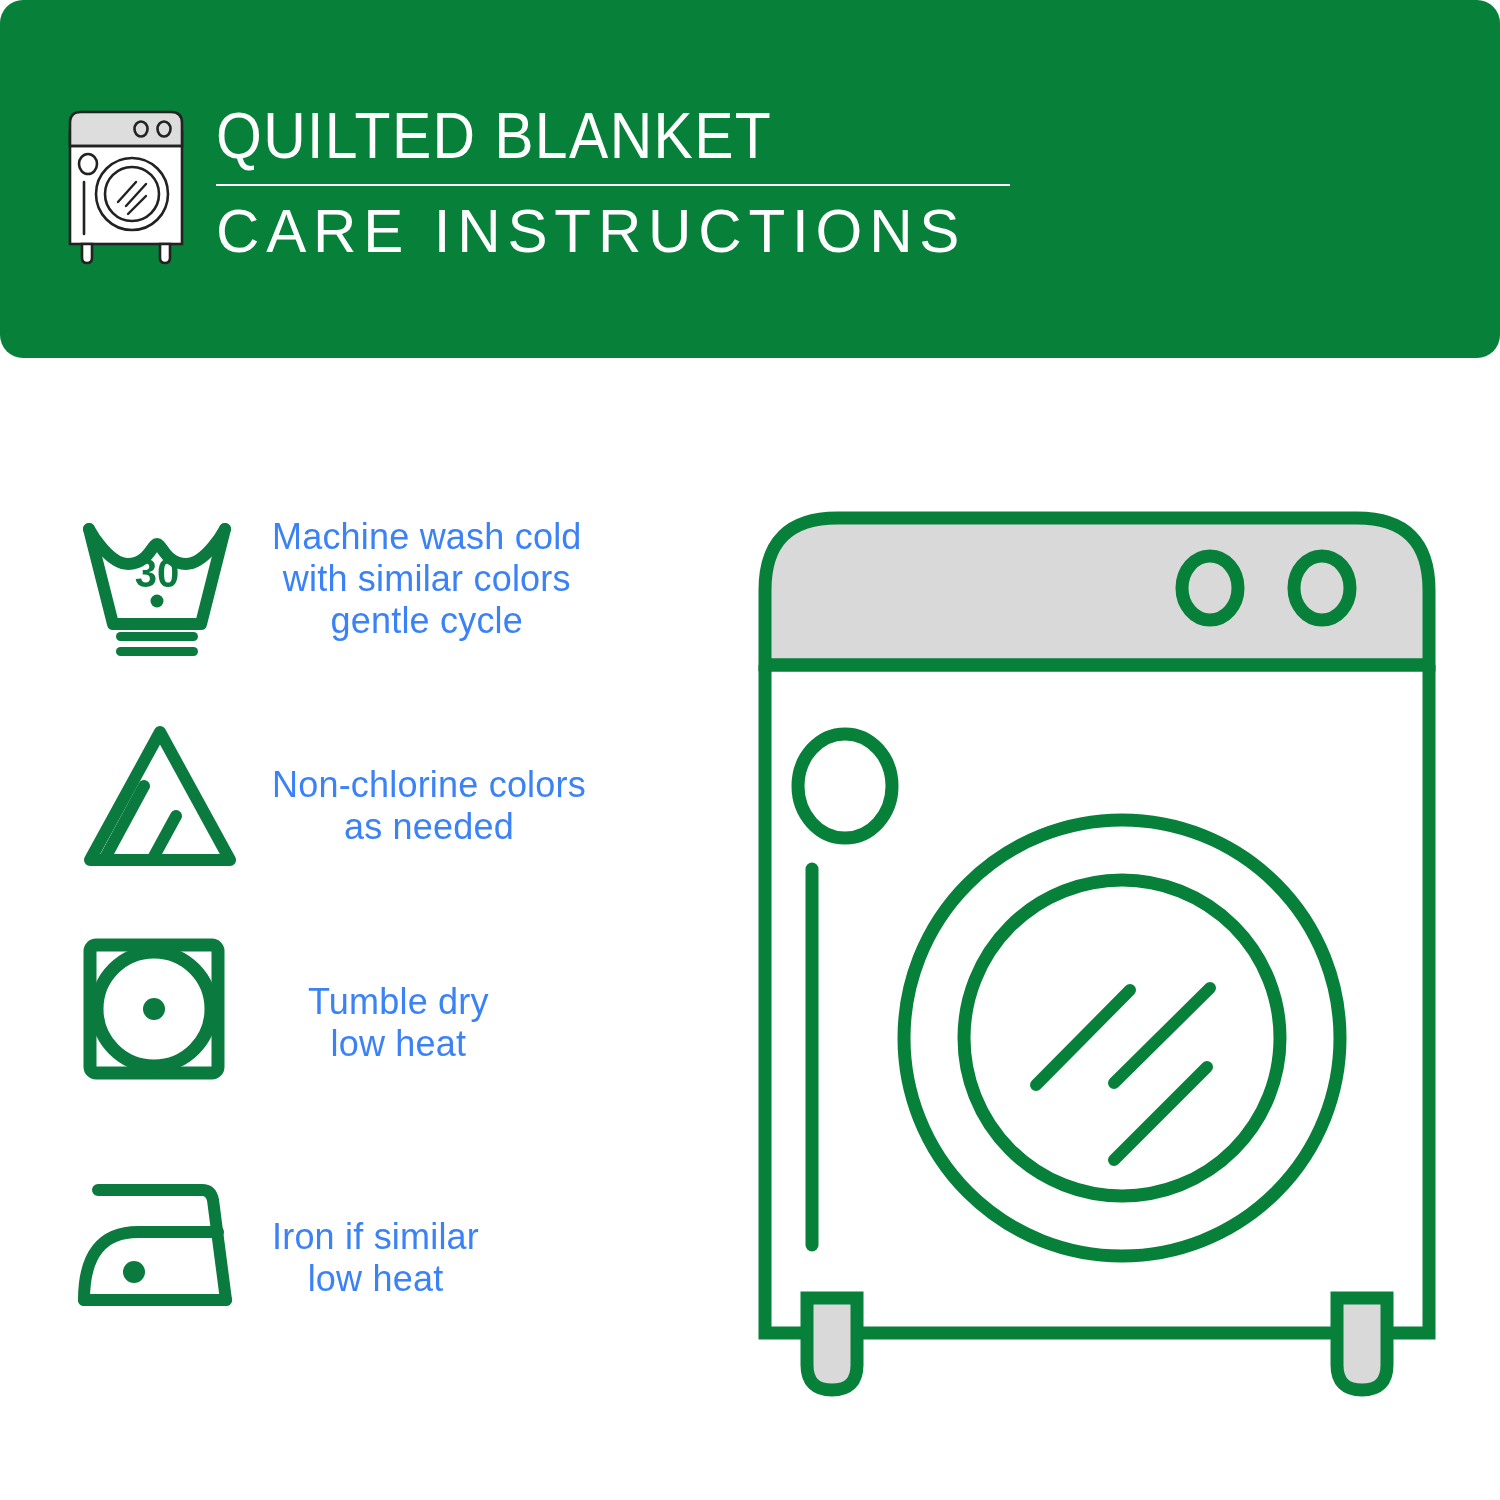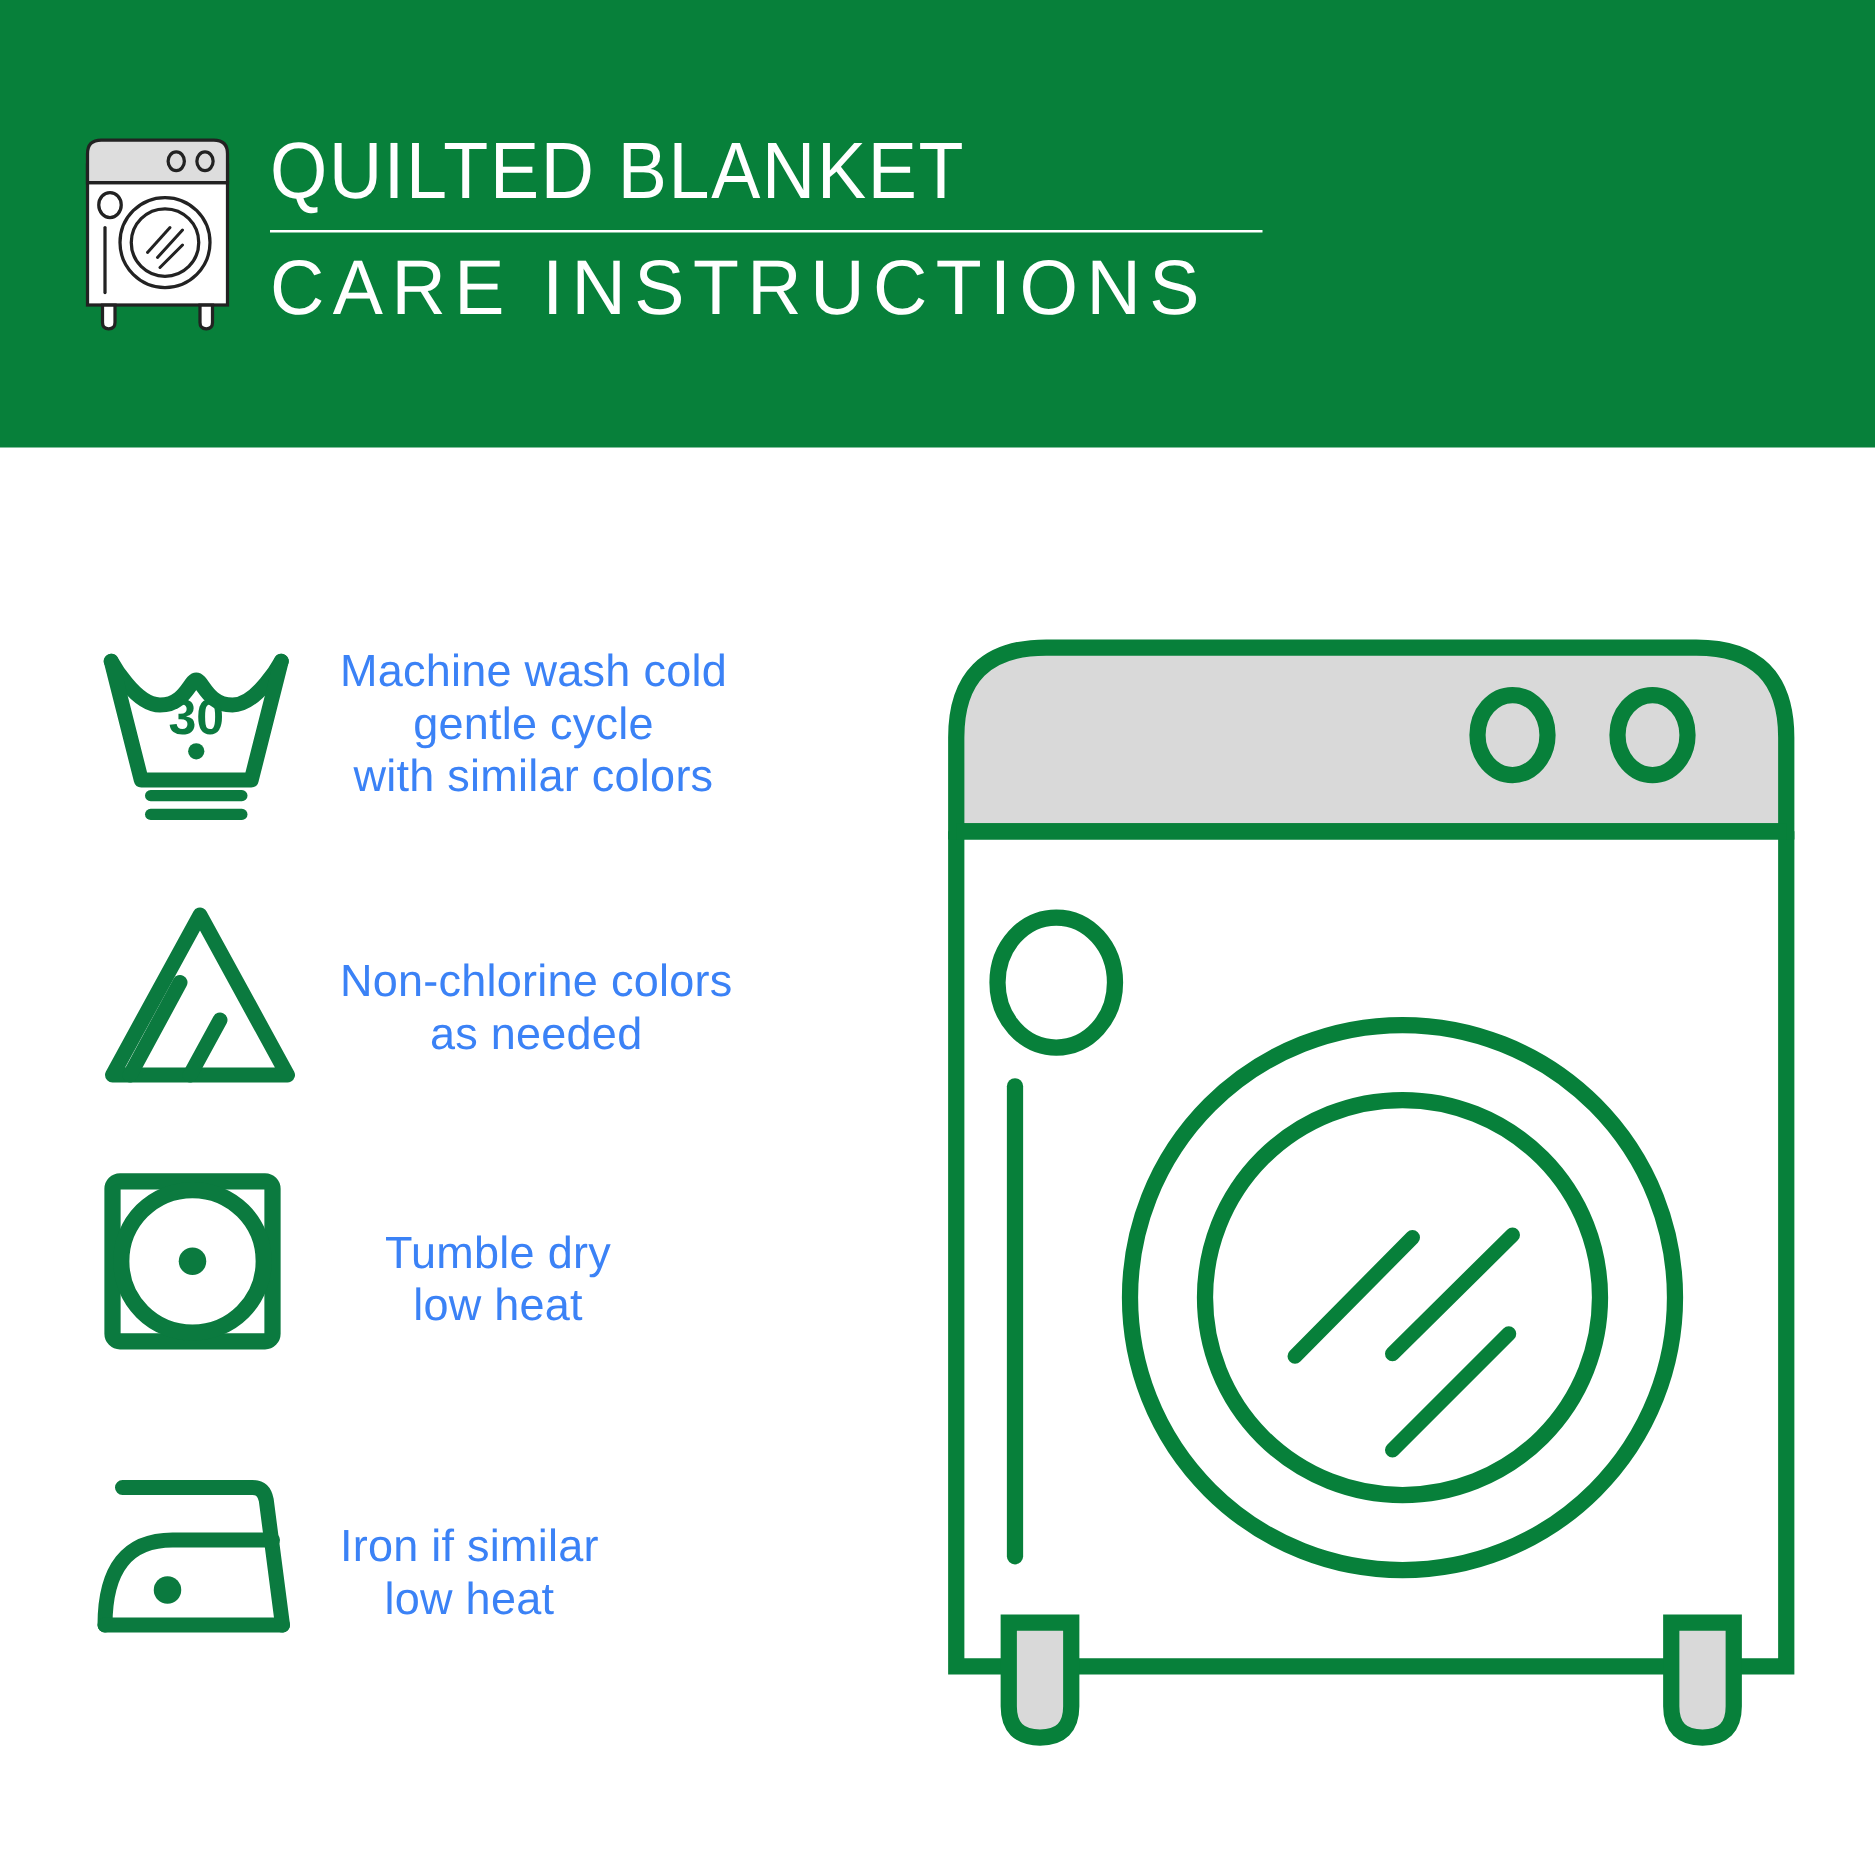--- a/index.html
+++ b/index.html
@@ -19,20 +19,21 @@
   }
 
   
   #header-band {
     position: absolute;
     left: 0;
     top: 0;
     width: 1500px;
     height: 358px;
     background: #07803A;
+    border-radius: 23px;
   }
   #header-logo {
     position: absolute;
     left: 62px;
     top: 106px;
     width: 132px;
     height: 160px;
   }
   #header-text-block {
     position: absolute;
@@ -179,22 +180,22 @@
           <text x="85" y="75" text-anchor="middle" font-family="Liberation Sans, sans-serif" font-size="40" font-weight="700" fill="#0B7A3F">30</text>
 
           <circle cx="85" cy="89" r="6.5" fill="#0B7A3F"></circle>
 
           <rect x="44" y="120" width="82" height="9" rx="4.5" fill="#0B7A3F"></rect>
           <rect x="44" y="135" width="82" height="9" rx="4.5" fill="#0B7A3F"></rect>
         </svg>
       </div>
       <div class="care-text">
         <span class="l">Machine wash cold</span>
+        <span class="l">with similar colors</span>
         <span class="l">gentle cycle</span>
-        <span class="l">with similar colors</span>
       </div>
     </div>
 
     <div class="care-row r1">
       <div class="care-symbol">
         <svg viewBox="0 0 170 150" width="170" height="150" aria-hidden="true">
           <g fill="none" stroke="#0B7A3F" stroke-width="12" stroke-linecap="round" stroke-linejoin="round">
             <path d="M88 12 L158 140 L18 140 Z"></path>
             <line x1="72" y1="66" x2="32" y2="140"></line>
             <line x1="104" y1="96" x2="80" y2="140"></line>

